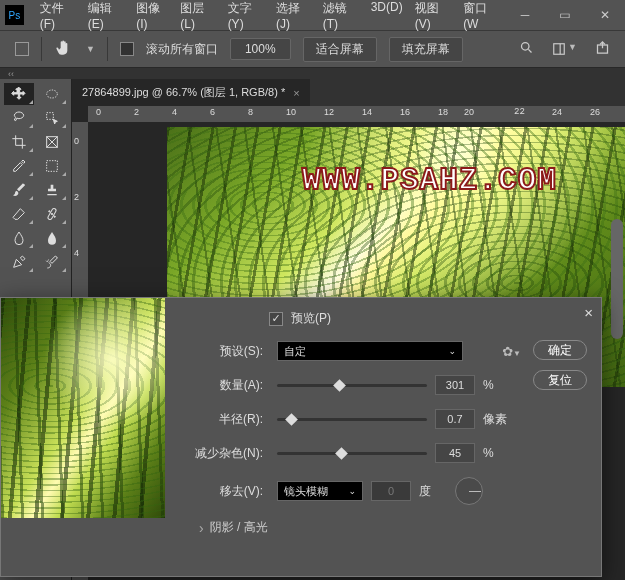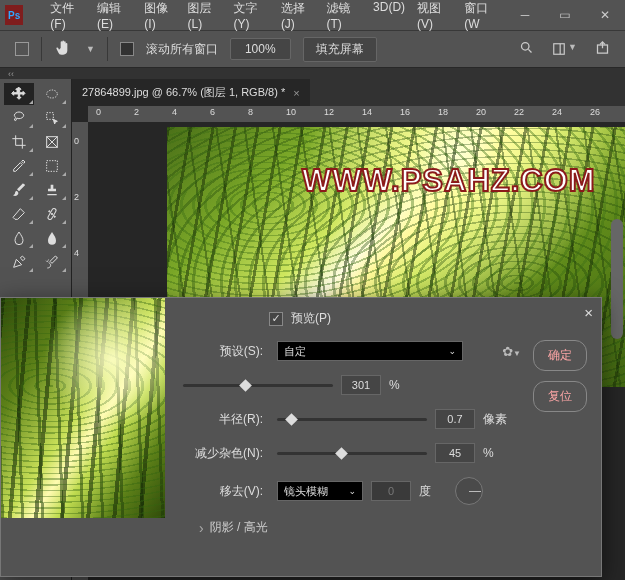--- a/index.html
+++ b/index.html
@@ -1,18 +1,18 @@
 <!DOCTYPE html>
 <html><head>
 <meta charset="utf-8">
 <style>
 *{margin:0;padding:0;box-sizing:border-box;font-family:"Microsoft YaHei",sans-serif;user-select:none}
 body{width:625px;height:580px;background:#323232;overflow:hidden;position:relative}
 .titlebar{height:30px;background:#535353;display:flex;align-items:center;padding-left:5px}
-.ps-logo{width:20px;height:20px;background:#7f1d1d;color:#31a8ff;font-size:10px;font-weight:bold;display:flex;align-items:center;justify-content:center;margin-right:21px}
+.ps-logo{width:20px;height:20px;background:#000000;color:#31a8ff;font-size:10px;font-weight:normal;display:flex;align-items:center;justify-content:center;margin-right:10px}
 .menubar{display:flex;gap:0;color:#ddd;font-size:12px}
 .menubar span{padding:4px 6px;cursor:pointer}
 .winbtns{margin-left:auto;display:flex}
 .winbtn{width:40px;height:25px;display:flex;align-items:center;justify-content:center;color:#ccc;font-size:12px}
 .optbar{height:38px;background:#535353;border-top:1px solid #383838;border-bottom:1px solid #282828;display:flex;align-items:center;padding:0 15px;gap:12px;color:#ddd;font-size:12px}
 .opt-home{width:14px;height:14px;border:1px solid #999}
 .divider{width:1px;height:24px;background:#383838}
 .hand-icon svg{width:20px;height:20px;fill:#ddd}
 .down-caret{font-size:9px;color:#bbb}
 .checkbox{width:14px;height:14px;border:1px solid #888;background:#323232}
@@ -30,42 +30,42 @@
 .tabbar{height:27px;background:#323232;display:flex;align-items:flex-end}
 .tab{background:#262626;color:#ddd;font-size:11px;padding:6px 10px;display:flex;align-items:center;gap:8px;border-top:1px solid #222}
 .tab-close{color:#999;cursor:pointer}
 .ruler-h{height:16px;background:#535353;display:flex;margin-left:16px;position:relative;color:#ddd;font-size:9px}
 .ruler-h span{position:absolute;top:1px}
 .ruler-v{width:16px;background:#535353;position:absolute;left:0;top:43px;bottom:0;color:#ddd;font-size:9px}
 .ruler-v span{position:absolute;left:2px}
 .canvas{position:absolute;left:95px;top:48px;width:500px;height:260px;background:linear-gradient(135deg,#4a7018 0%,#7ba828 20%,#d0e860 35%,#fffde0 42%,#fff89a 46%,#d0e860 52%,#5f8a1a 70%,#3d5e10 100%);overflow:hidden}
 .canvas::before{content:"";position:absolute;inset:0;background:repeating-linear-gradient(100deg,rgba(20,40,5,.5) 0 3px,transparent 3px 22px),repeating-linear-gradient(82deg,rgba(30,60,10,.45) 0 2px,transparent 2px 28px),radial-gradient(circle at 58% 10%,rgba(255,255,210,.95) 0%,rgba(255,255,160,.7) 12%,transparent 40%)}
 .canvas::after{content:"";position:absolute;inset:0;background:repeating-radial-gradient(ellipse 10px 5px at 20% 30%,rgba(60,110,20,.4) 0 3px,transparent 3px 12px),repeating-radial-gradient(ellipse 8px 4px at 70% 60%,rgba(30,70,10,.35) 0 3px,transparent 3px 14px)}
-.watermark{position:absolute;top:36px;left:135px;font-size:31px;font-weight:900;font-family:Liberation Sans, sans-serif;color:#fff;-webkit-text-stroke:2px #8b1a1a;letter-spacing:1px;z-index:2}
+.watermark{position:absolute;top:36px;left:135px;font-size:31px;font-weight:900;font-family:Liberation Mono, monospace;color:#fff;-webkit-text-stroke:2px #8b1a1a;letter-spacing:1px;z-index:2}
 .vscroll{position:absolute;right:2px;top:140px;width:12px;height:120px;background:#666;border-radius:6px}
 .dialog{position:absolute;left:0;top:297px;width:602px;height:280px;background:#535353;border:1px solid #777;box-shadow:0 6px 24px rgba(0,0,0,.55)}
 .dialog-x{position:absolute;right:8px;top:6px;color:#ddd;font-size:15px;cursor:pointer}
 .dialog-body{display:flex;height:100%}
 .preview{width:164px;height:220px;margin:0;background:linear-gradient(125deg,#2f4a0a 0%,#5c8018 25%,#c8e058 50%,#fffbb0 58%,#c0dc50 66%,#5c8018 82%,#2f4a0a 100%);position:relative;overflow:hidden}
 .preview::before{content:"";position:absolute;inset:0;background:repeating-linear-gradient(95deg,rgba(15,35,5,.55) 0 4px,transparent 4px 26px),repeating-linear-gradient(88deg,rgba(25,55,8,.5) 0 3px,transparent 3px 20px)}
 .preview::after{content:"";position:absolute;inset:0;background:radial-gradient(circle at 68% 28%,rgba(255,255,200,.9) 0%,transparent 35%),repeating-radial-gradient(ellipse 9px 4px at 30% 40%,rgba(50,100,15,.4) 0 3px,transparent 3px 13px)}
 .controls{flex:1;padding:12px 18px 0 18px;color:#ddd;font-size:12px;position:relative}
 .row{display:flex;align-items:center;margin-bottom:14px;gap:8px}
 .row-label{width:86px;text-align:right;padding-right:6px}
 .chk{width:14px;height:14px;background:#454545;border:1px solid #888;display:flex;align-items:center;justify-content:center;color:#ddd;font-size:11px}
 .select{flex:0 0 186px;height:20px;background:#000000;border:1px solid #666;padding:0 6px;display:flex;align-items:center;justify-content:space-between;font-size:11px}
 .slider{flex:0 0 150px;height:3px;background:#333;position:relative;border-radius:2px}
 .slider .thumb{position:absolute;top:-3px;width:9px;height:9px;background:#ddd;transform:rotate(45deg)}
 .num{width:40px;height:20px;background:#454545;border:1px solid #666;text-align:center;line-height:18px;font-size:11px}
 .num.dis{background:#3a3a3a;color:#777}
 .unit{width:28px}
 .dial{width:28px;height:28px;border:1px solid #777;border-radius:50%;position:relative;background:#4a4a4a}
 .dial::after{content:"";position:absolute;left:50%;top:50%;width:12px;height:1px;background:#bbb;transform-origin:left}
 .dlg-btns{position:absolute;right:14px;top:42px;display:flex;flex-direction:column;gap:10px}
-.dlg-btn{width:54px;height:31px;border:1px solid #888;border-radius:12px;display:flex;align-items:center;justify-content:center;font-size:12px;color:#fca5a5;cursor:pointer;background:#535353}
+.dlg-btn{width:54px;height:20px;border:1px solid #888;border-radius:12px;display:flex;align-items:center;justify-content:center;font-size:12px;color:#ffffff;cursor:pointer;background:#535353}
 .gear-mini{position:absolute;right:80px;top:46px;color:#bbb;font-size:13px}
 .expand{display:flex;align-items:center;gap:6px;margin-top:4px;margin-left:16px;color:#ccc;font-size:12px}
 .expand::before{content:"›";color:#aaa;font-size:14px}
 </style>
 </head>
 <body>
 
 <div class="titlebar">
   <div class="ps-logo">Ps</div>
   <div class="menubar">
@@ -91,20 +91,21 @@
   <div class="opt-home"></div>
   <div class="divider"></div>
   <span class="hand-icon"><svg viewBox="0 0 24 24">
         <path d="M8 12V5a1 1 0 012 0v5V4a1 1 0 012 0v6V5a1 1 0 012 0v6V7a1 1 0 012 0v8c0 3-2 5-5 5h-2c-2 0-3-1-4-3l-2-4a1 1 0 012-1l1 2z"></path>
       </svg></span>
   <span class="down-caret">▼</span>
   <div class="divider"></div>
   <div class="checkbox"></div>
   <span>滚动所有窗口</span>
   <div class="zoom-box">100%</div>
+  <div class="btn">适合屏幕</div>
   <div class="btn">填充屏幕</div>
   <div class="optbar-right">
     <span><svg width="15" height="15" viewBox="0 0 24 24" stroke="#ccc" fill="none" stroke-width="2">
           <circle cx="10" cy="10" r="6"></circle>
           <line x1="15" y1="15" x2="20" y2="20"></line>
         </svg></span>
     <span style="display:flex;gap:2px">
         <svg width="14" height="14" viewBox="0 0 24 24" stroke="#ccc" fill="none" stroke-width="2">
           <rect x="3" y="3" width="18" height="18"></rect>
           <line x1="14" y1="3" x2="14" y2="21"></line>
@@ -237,22 +238,22 @@
         <span style="left: 8px;">0</span>
         <span style="left: 46px;">2</span>
         <span style="left: 84px;">4</span>
         <span style="left: 122px;">6</span>
         <span style="left: 160px;">8</span>
         <span style="left: 198px;">10</span>
         <span style="left: 236px;">12</span>
         <span style="left: 274px;">14</span>
         <span style="left: 312px;">16</span>
         <span style="left: 350px;">18</span>
-        <span style="left: 388px;">20</span>
-        <span style="left: 426px;">22</span>
+        <span style="left: 376px;">20</span>
+        <span style="left: 426px; font-family: Liberation Mono, monospace;">22</span>
         <span style="left: 464px;">24</span>
         <span style="left: 502px;">26</span>
       </div>
     <div class="ruler-v" id="rulerV">
         <span style="top: 14px;">0</span>
         <span style="top: 70px;">2</span>
         <span style="top: 126px;">4</span>
         <span style="top: 182px;">6</span>
         <span style="top: 238px;">8</span>
       </div>
@@ -280,20 +281,21 @@
 
       <div class="row">
         <div class="row-label">预设(S):</div>
         <div class="select">
             <span>自定</span>
             <span style="font-size:9px">⌄</span>
           </div>
       </div>
 
       <div class="row">
+        <div class="row-label">数量(A):</div>
         <div class="slider">
             <div class="thumb" style="left:58px"></div>
           </div>
         <div class="num">301</div>
         <div class="unit">%</div>
       </div>
 
       <div class="row">
         <div class="row-label">半径(R):</div>
         <div class="slider">

